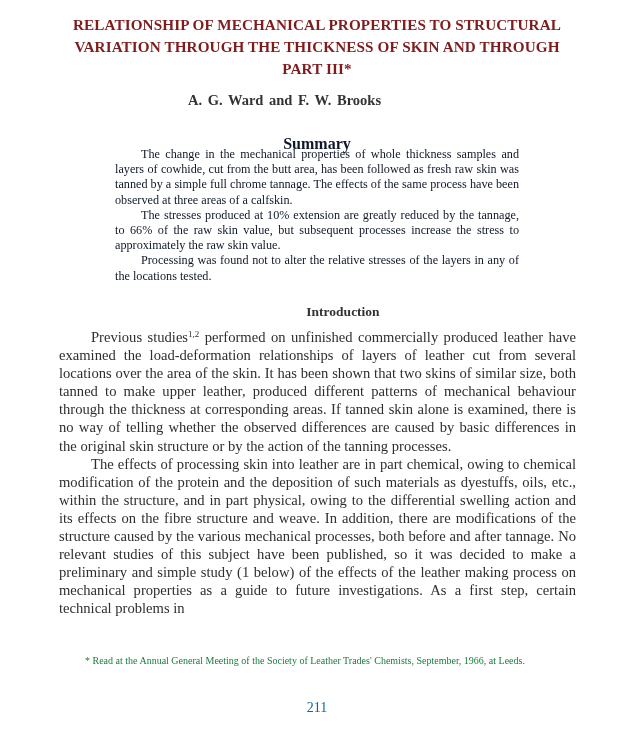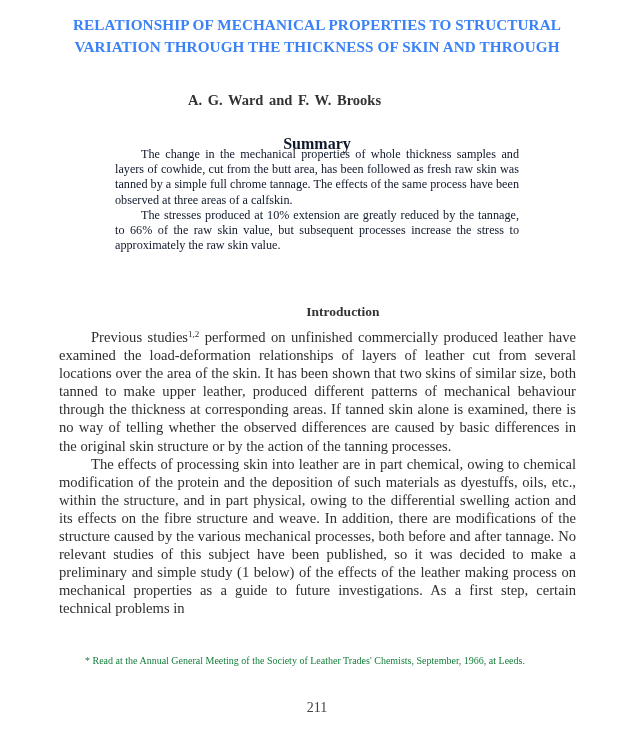--- a/index.html
+++ b/index.html
@@ -5,21 +5,21 @@
   html, body { margin: 0; padding: 0; background: #ffffff; }
   body {
     width: 634px; height: 753px; overflow: hidden; position: relative;
     font-family: "Liberation Serif", "DejaVu Serif", serif;
     color: #2f2f2f;
   }
   .page { position: absolute; left: 0; top: 0; width: 634px; height: 753px; }
   .title {
     position: absolute; left: 40px; width: 554px; top: 14px;
     text-align: center; font-weight: bold; font-size: 15.2px; line-height: 22px;
-    letter-spacing: 0.1px; color: #3b82f6;
+    letter-spacing: 0.1px; color: #7f1d1d;
   }
   .title div { white-space: nowrap; }
   .authors {
     position: absolute; left: 0; width: 569px; top: 92px;
     text-align: center; font-weight: bold; font-size: 14.5px; color: #333;
     word-spacing: 2px;
   }
   .summary-heading {
     position: absolute; left: 0; width: 634px; top: 135px;
     text-align: center; font-weight: bold; font-size: 16px; color: #0f172a;
@@ -39,39 +39,41 @@
   }
   .body-text p { margin: 0; text-indent: 32px; }
   sup { font-size: 9px; line-height: 0; vertical-align: 5px; }
   .footnote {
     position: absolute; left: 59px; width: 517px; top: 654px;
     font-size: 10px; line-height: 14px; text-align: justify; color: #15803d;
   }
   .footnote p { margin: 0; text-indent: 26px; }
   .page-number {
     position: absolute; left: 0; width: 634px; top: 700px;
-    text-align: center; font-size: 14px; color: #404040;
+    text-align: center; font-size: 14px; color: #0369a1;
   }
 </style>
 </head>
 <body>
 
 <div class="page">
   <div class="title">
     <div>RELATIONSHIP OF MECHANICAL PROPERTIES TO STRUCTURAL</div>
     <div>VARIATION THROUGH THE THICKNESS OF SKIN AND THROUGH</div>
+    <div>PART III*</div>
   </div>
 
   <div class="authors">A. G. Ward and F. W. Brooks</div>
 
   <div class="summary-heading">Summary</div>
 
   <div class="summary">
     <p>The change in the mechanical properties of whole thickness samples and layers of cowhide, cut from the butt area, has been followed as fresh raw skin was tanned by a simple full chrome tannage. The effects of the same process have been observed at three areas of a calfskin.</p>
     <p>The stresses produced at 10% extension are greatly reduced by the tannage, to 66% of the raw skin value, but subsequent processes increase the stress to approximately the raw skin value.</p>
+    <p>Processing was found not to alter the relative stresses of the layers in any of the locations tested.</p>
   </div>
 
   <div class="intro-heading">Introduction</div>
 
   <div class="body-text">
     <p><span>Previous studies</span><sup>1,2</sup><span> performed on unfinished commercially produced leather have examined the load-deformation relationships of layers of leather cut from several locations over the area of the skin. It has been shown that two skins of similar size, both tanned to make upper leather, produced different patterns of mechanical behaviour through the thickness at corresponding areas. If tanned skin alone is examined, there is no way of telling whether the observed differences are caused by basic differences in the original skin structure or by the action of the tanning processes.</span></p>
     <p>The effects of processing skin into leather are in part chemical, owing to chemical modification of the protein and the deposition of such materials as dyestuffs, oils, etc., within the structure, and in part physical, owing to the differential swelling action and its effects on the fibre structure and weave. In addition, there are modifications of the structure caused by the various mechanical processes, both before and after tannage. No relevant studies of this subject have been published, so it was decided to make a preliminary and simple study (1 below) of the effects of the leather making process on mechanical properties as a guide to future investigations. As a first step, certain technical problems in</p>
   </div>
 
   <div class="footnote">

